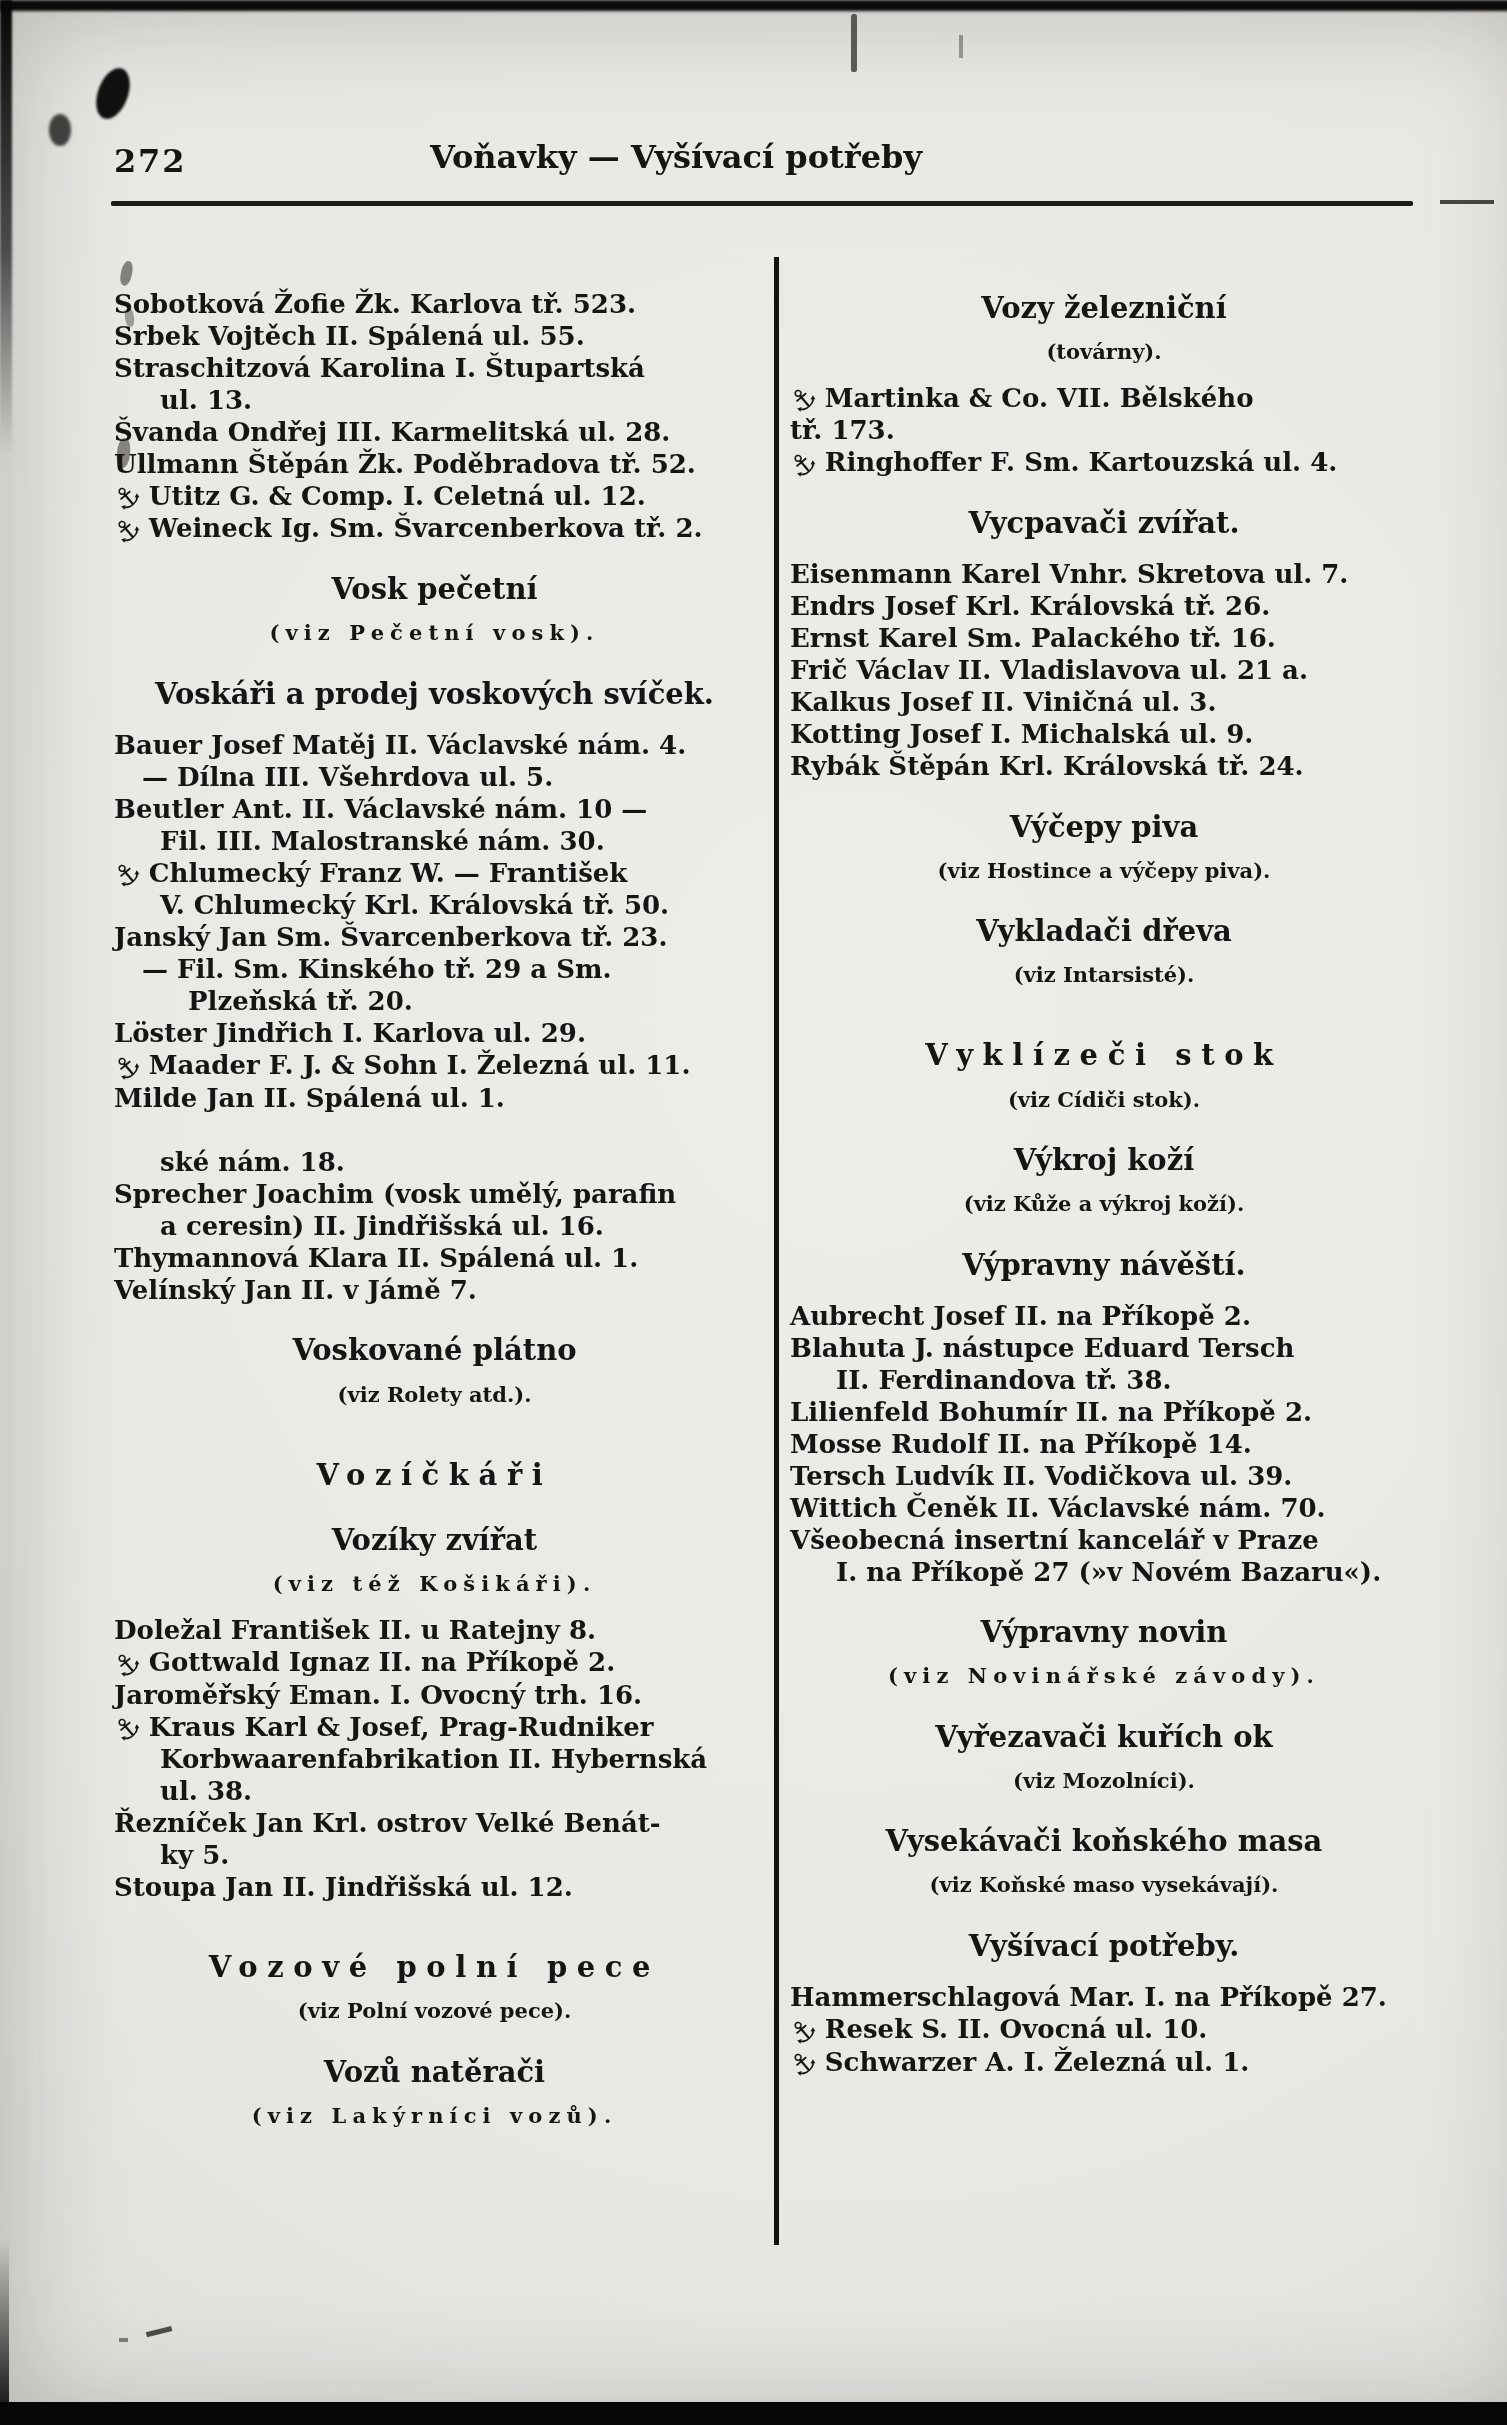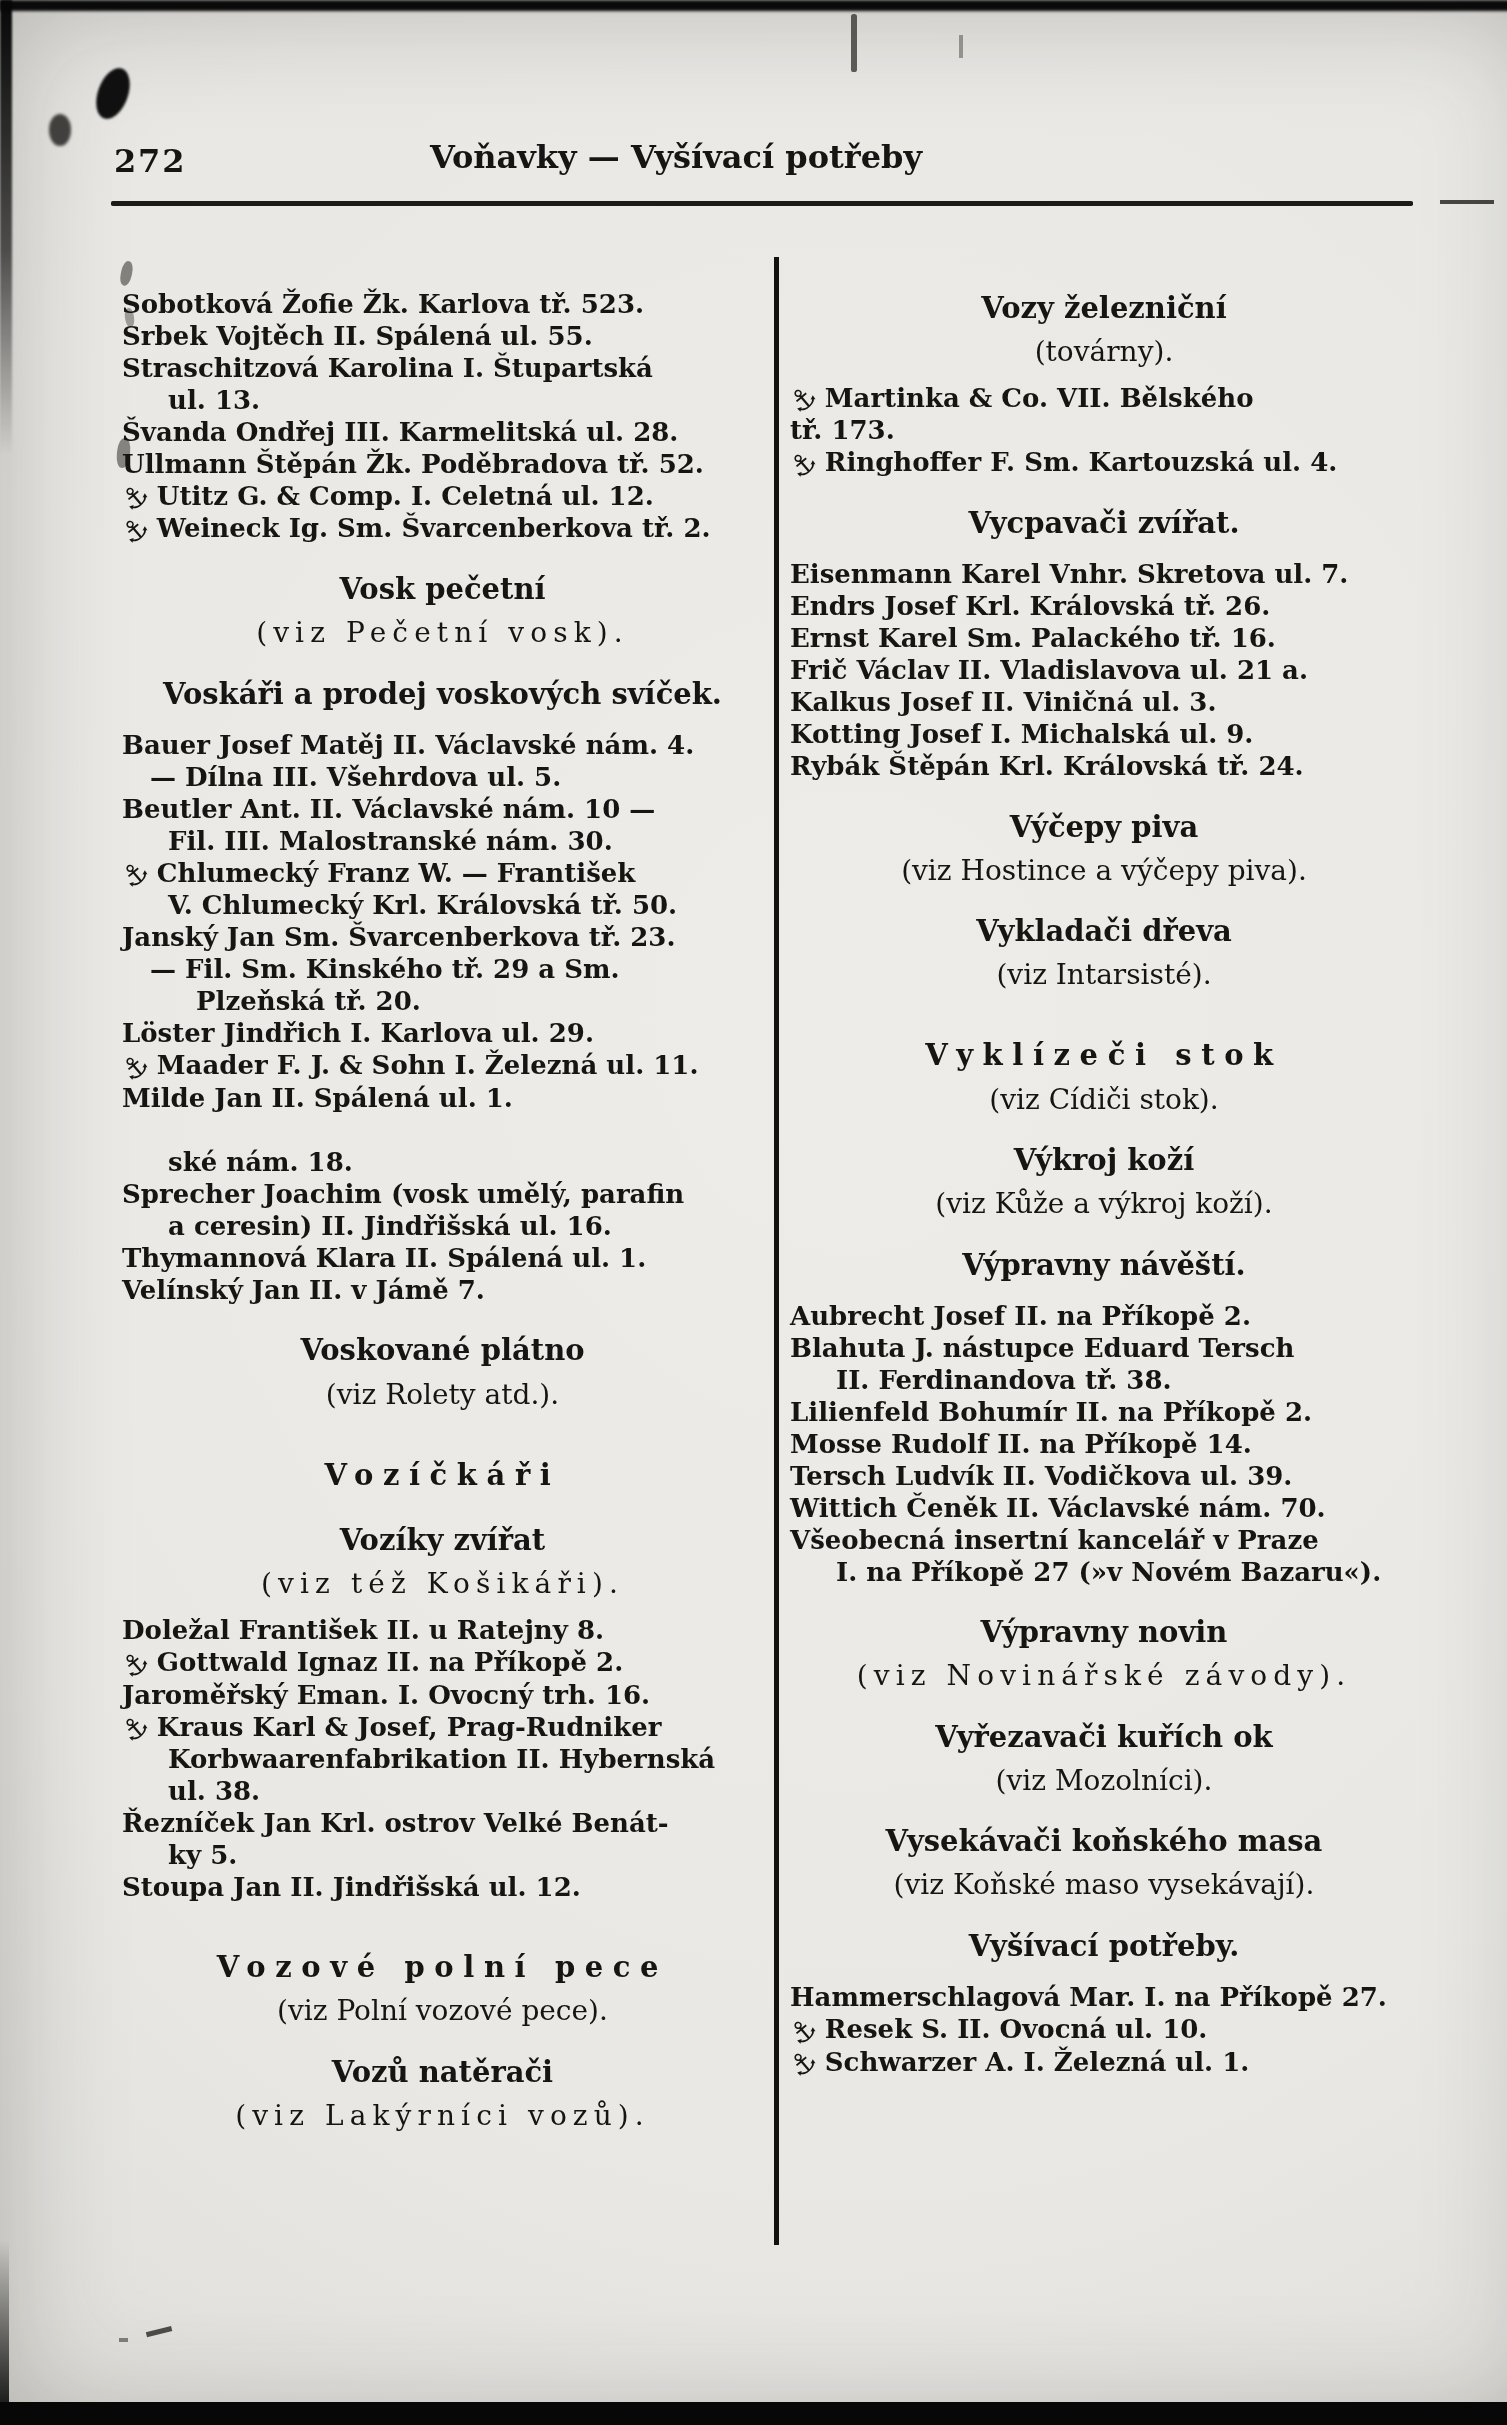--- a/index.html
+++ b/index.html
@@ -26,27 +26,27 @@
 
   
   .page-number { position:absolute; left:114px; top:142px; font-size:32px; font-weight:bold; letter-spacing:1.8px; }
   .header-title{ position:absolute; left:0; top:138px; width:1352px; text-align:center; font-size:32px; font-weight:bold; }
   .top-rule    { position:absolute; left:111px; top:201px; width:1302px; height:5.3px; background:#1c1b19; border-radius:1.8px; }
   .top-rule-r  { position:absolute; left:1440px; top:200px; width:54px; height:4.4px; background:#2a2927; opacity:.85; }
 
   
   .column-divider { position:absolute; left:774px; top:257px; width:5.3px; height:1988px; background:#131211; }
   .col { position:absolute; top:263px; }
-  .col-left  { left:122px; width:641px; }
+  .col-left  { left:114px; width:641px; }
   .col-right { left:790px; width:628px; }
 
   .hblock { text-align:center; margin:24.5px 0 14px; }
   .h-title { font-size:29px; font-weight:bold; line-height:41px; }
   .h-title.spaced { letter-spacing:9.6px;margin-top:44px; }
-  .h-sub   { font-size:28px; font-weight:normal; line-height:33px; margin-top:6.1px; }
+  .h-sub   { font-size:21px; font-weight:bold; line-height:33px; margin-top:6.1px; }
   .h-sub.spaced { letter-spacing:6.1px; }
 
   .entries { margin:5.3px 0 8.8px; }
   .entries.first { margin-top:24.5px; }
   .entry { font-size:26px; line-height:32px; font-weight:bold; padding-left:46px; text-indent:-46px; }
   .entry.sub { padding-left:74px; }
   .entry.outdent { padding-left:0; text-indent:0; }
   .anchor-glyph { display:inline-block; transform:rotate(-40deg); font-size:29px; line-height:29px;
                   font-family:"DejaVu Sans", sans-serif; margin-right:8.8px; vertical-align:-2.6px; text-indent:0; }
 </style>

